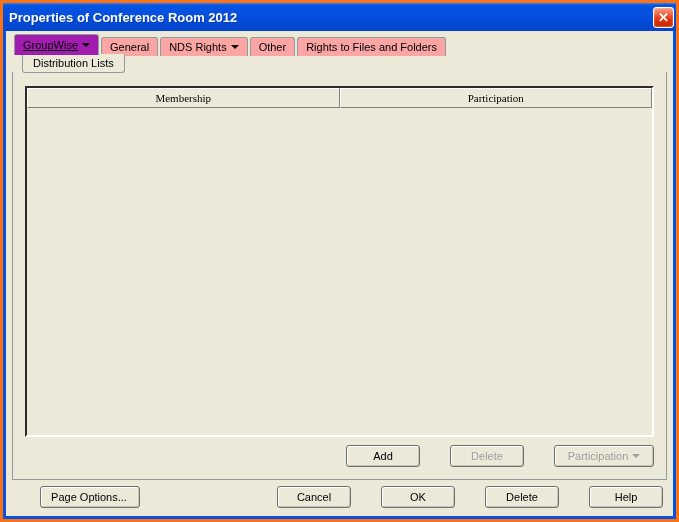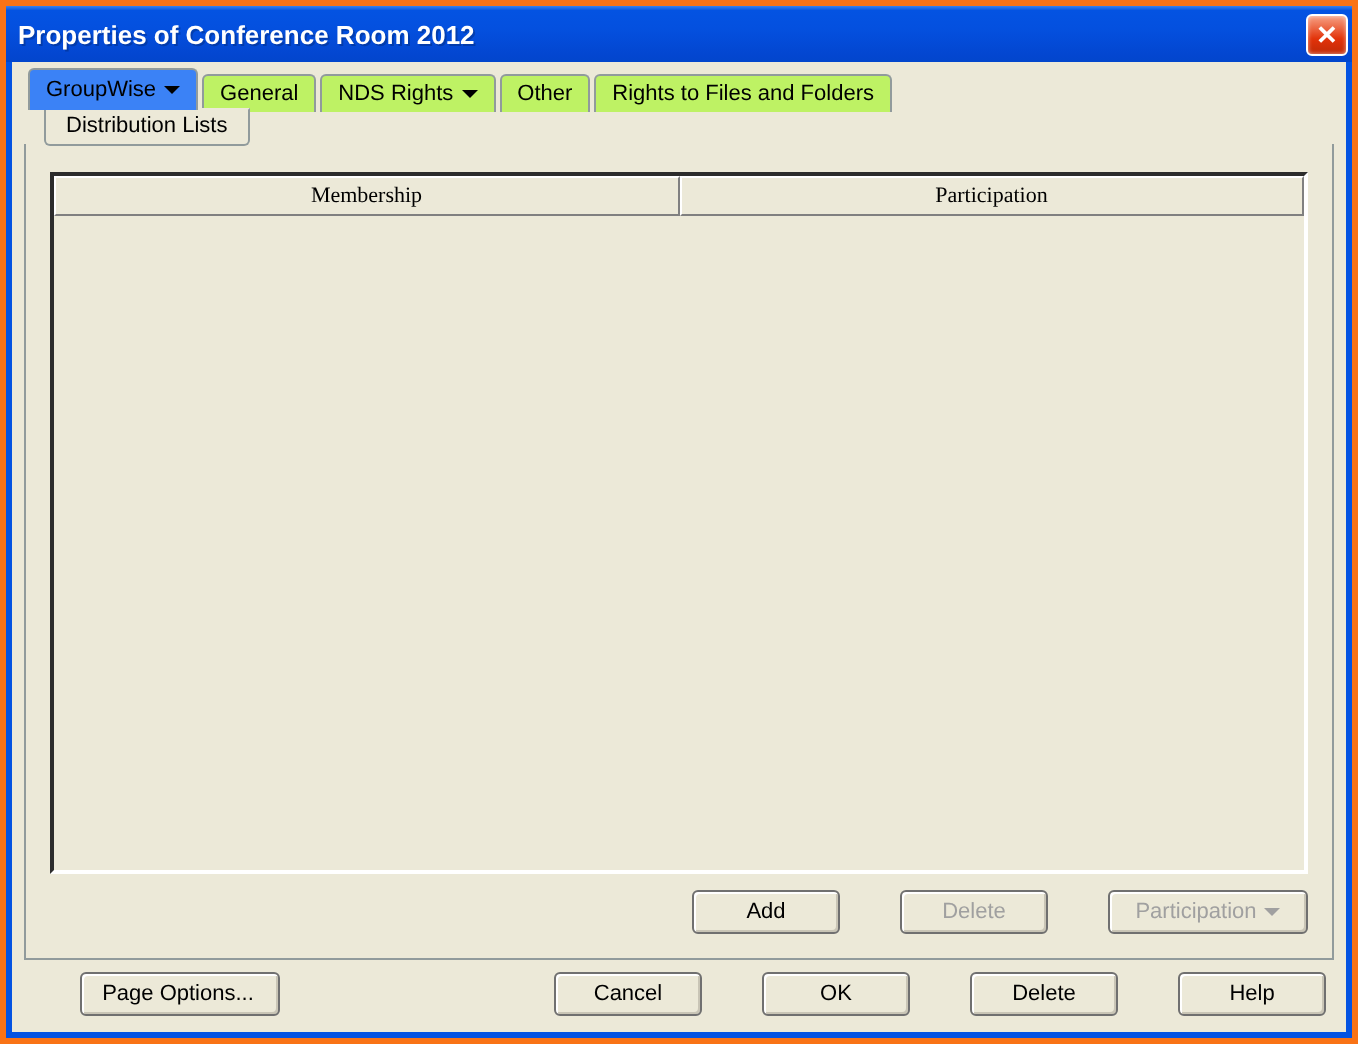--- a/index.html
+++ b/index.html
@@ -52,36 +52,37 @@
   }
   .tabs-row {
     display: flex;
     align-items: flex-end;
     gap: 2px;
     padding: 0 2px;
   }
   .tab {
     border: 1px solid #919b9c;
     border-bottom: none;
-    background: #bef264;
+    background: #fca5a5;
     border-radius: 3px 3px 0 0;
     padding: 2px 8px 3px 8px;
     cursor: pointer;
     display: flex;
     align-items: center;
     gap: 4px;
     position: relative;
     top: 1px;
     height: 19px;
   }
   .tab.active {
-    background: #3b82f6;
+    background: #a21caf;
     height: 21px;
     top: 0;
     z-index: 3;
+    text-decoration: underline;
   }
   .tab .arrow {
     display:inline-block;width:0;height:0;
     border-left:4px solid transparent;border-right:4px solid transparent;
     border-top:4px solid #000;
   }
   .subtab-row {
     display:flex; margin-top:-1px;padding-left:10px;
   }
   .subtab {

